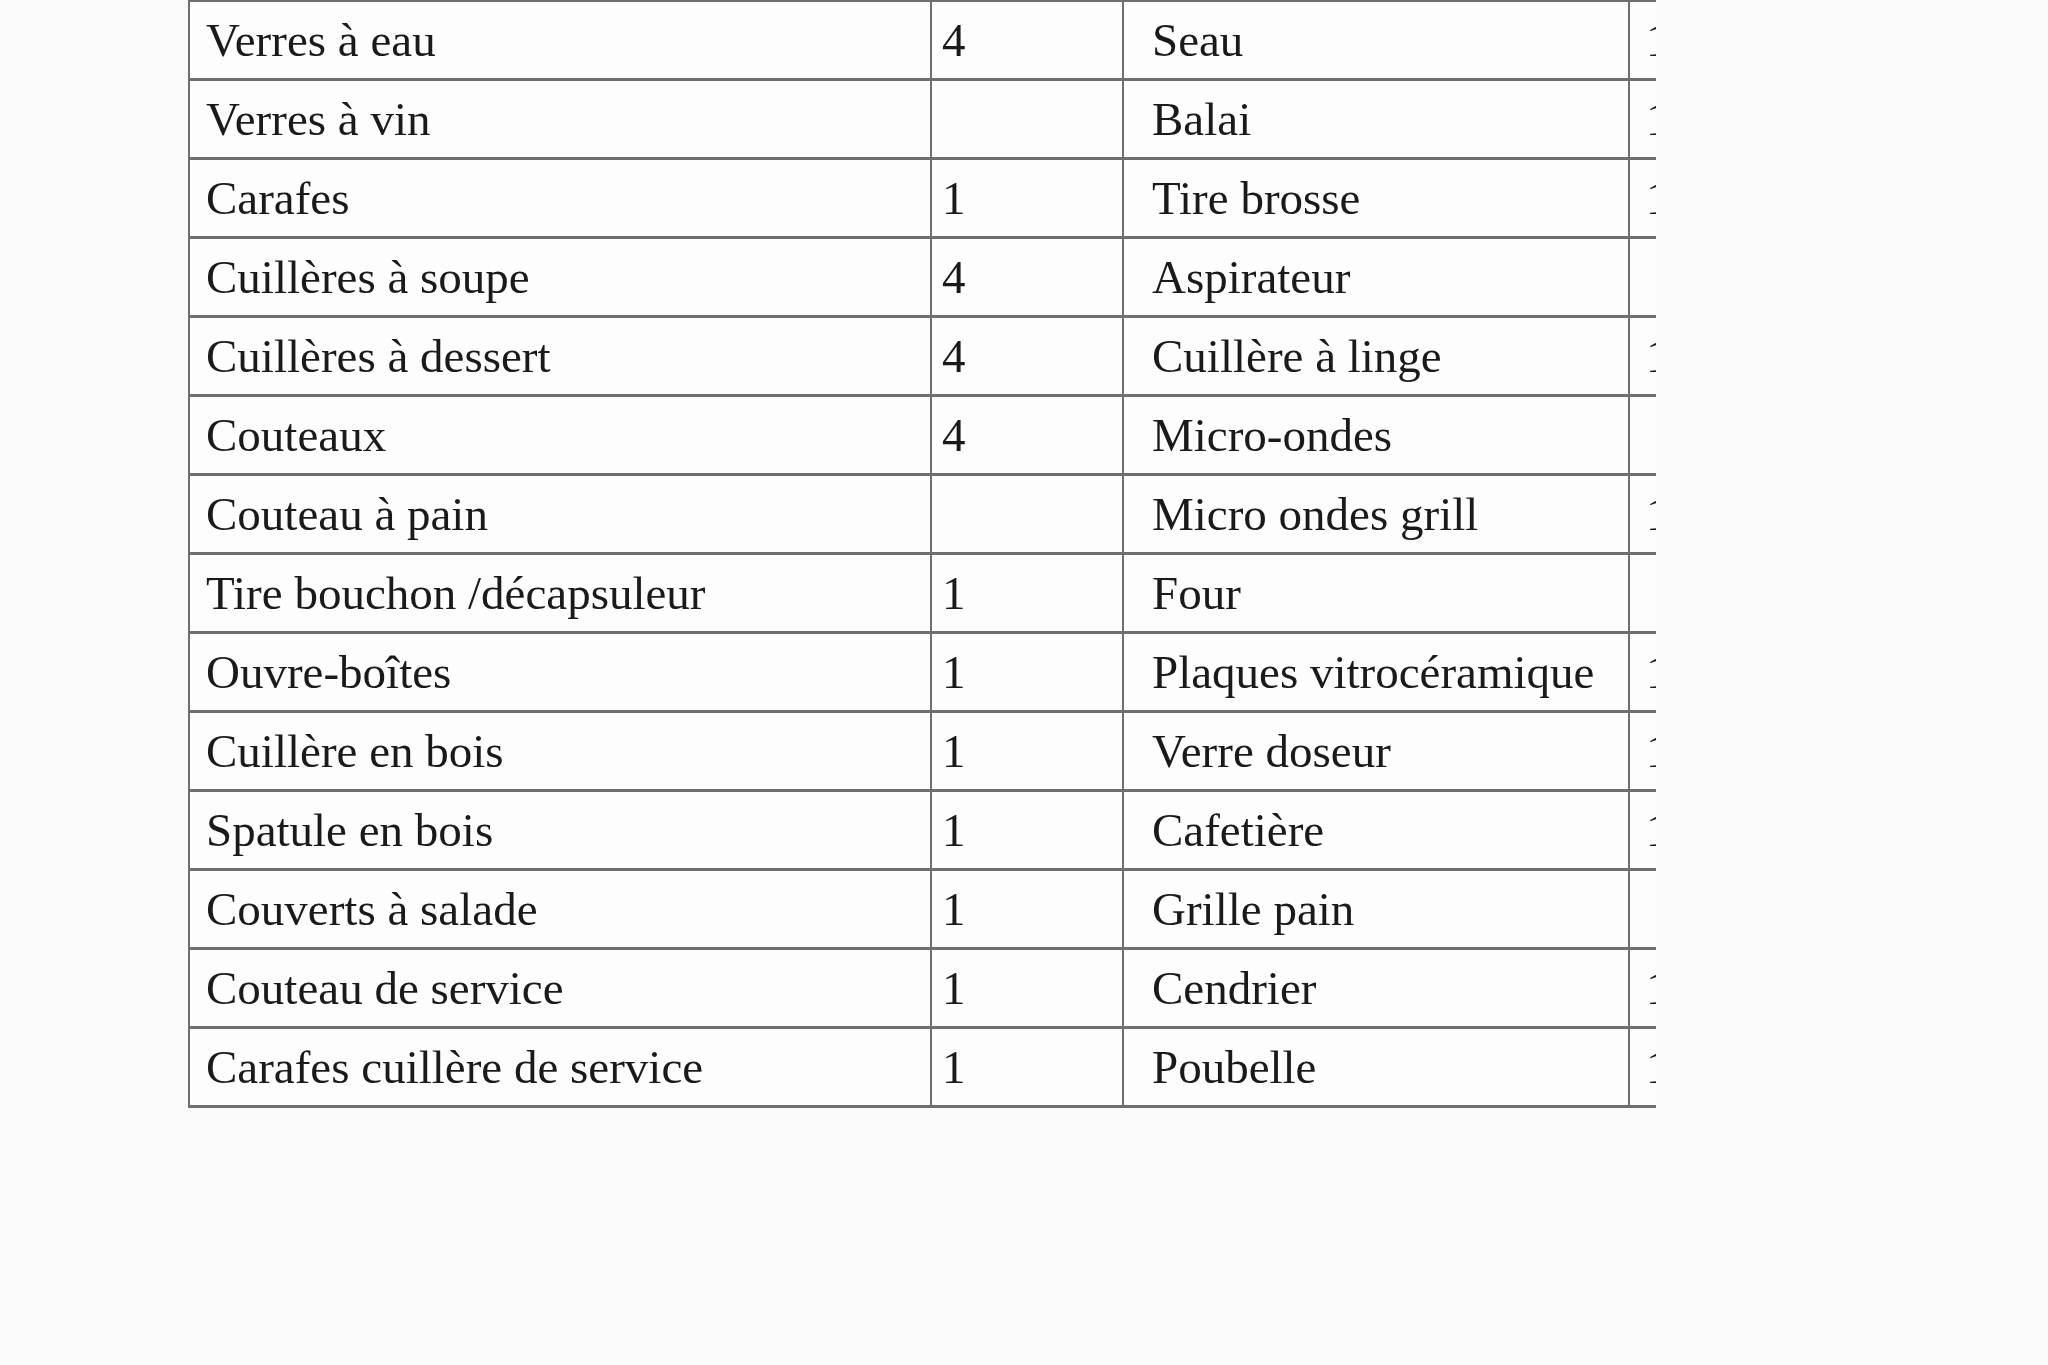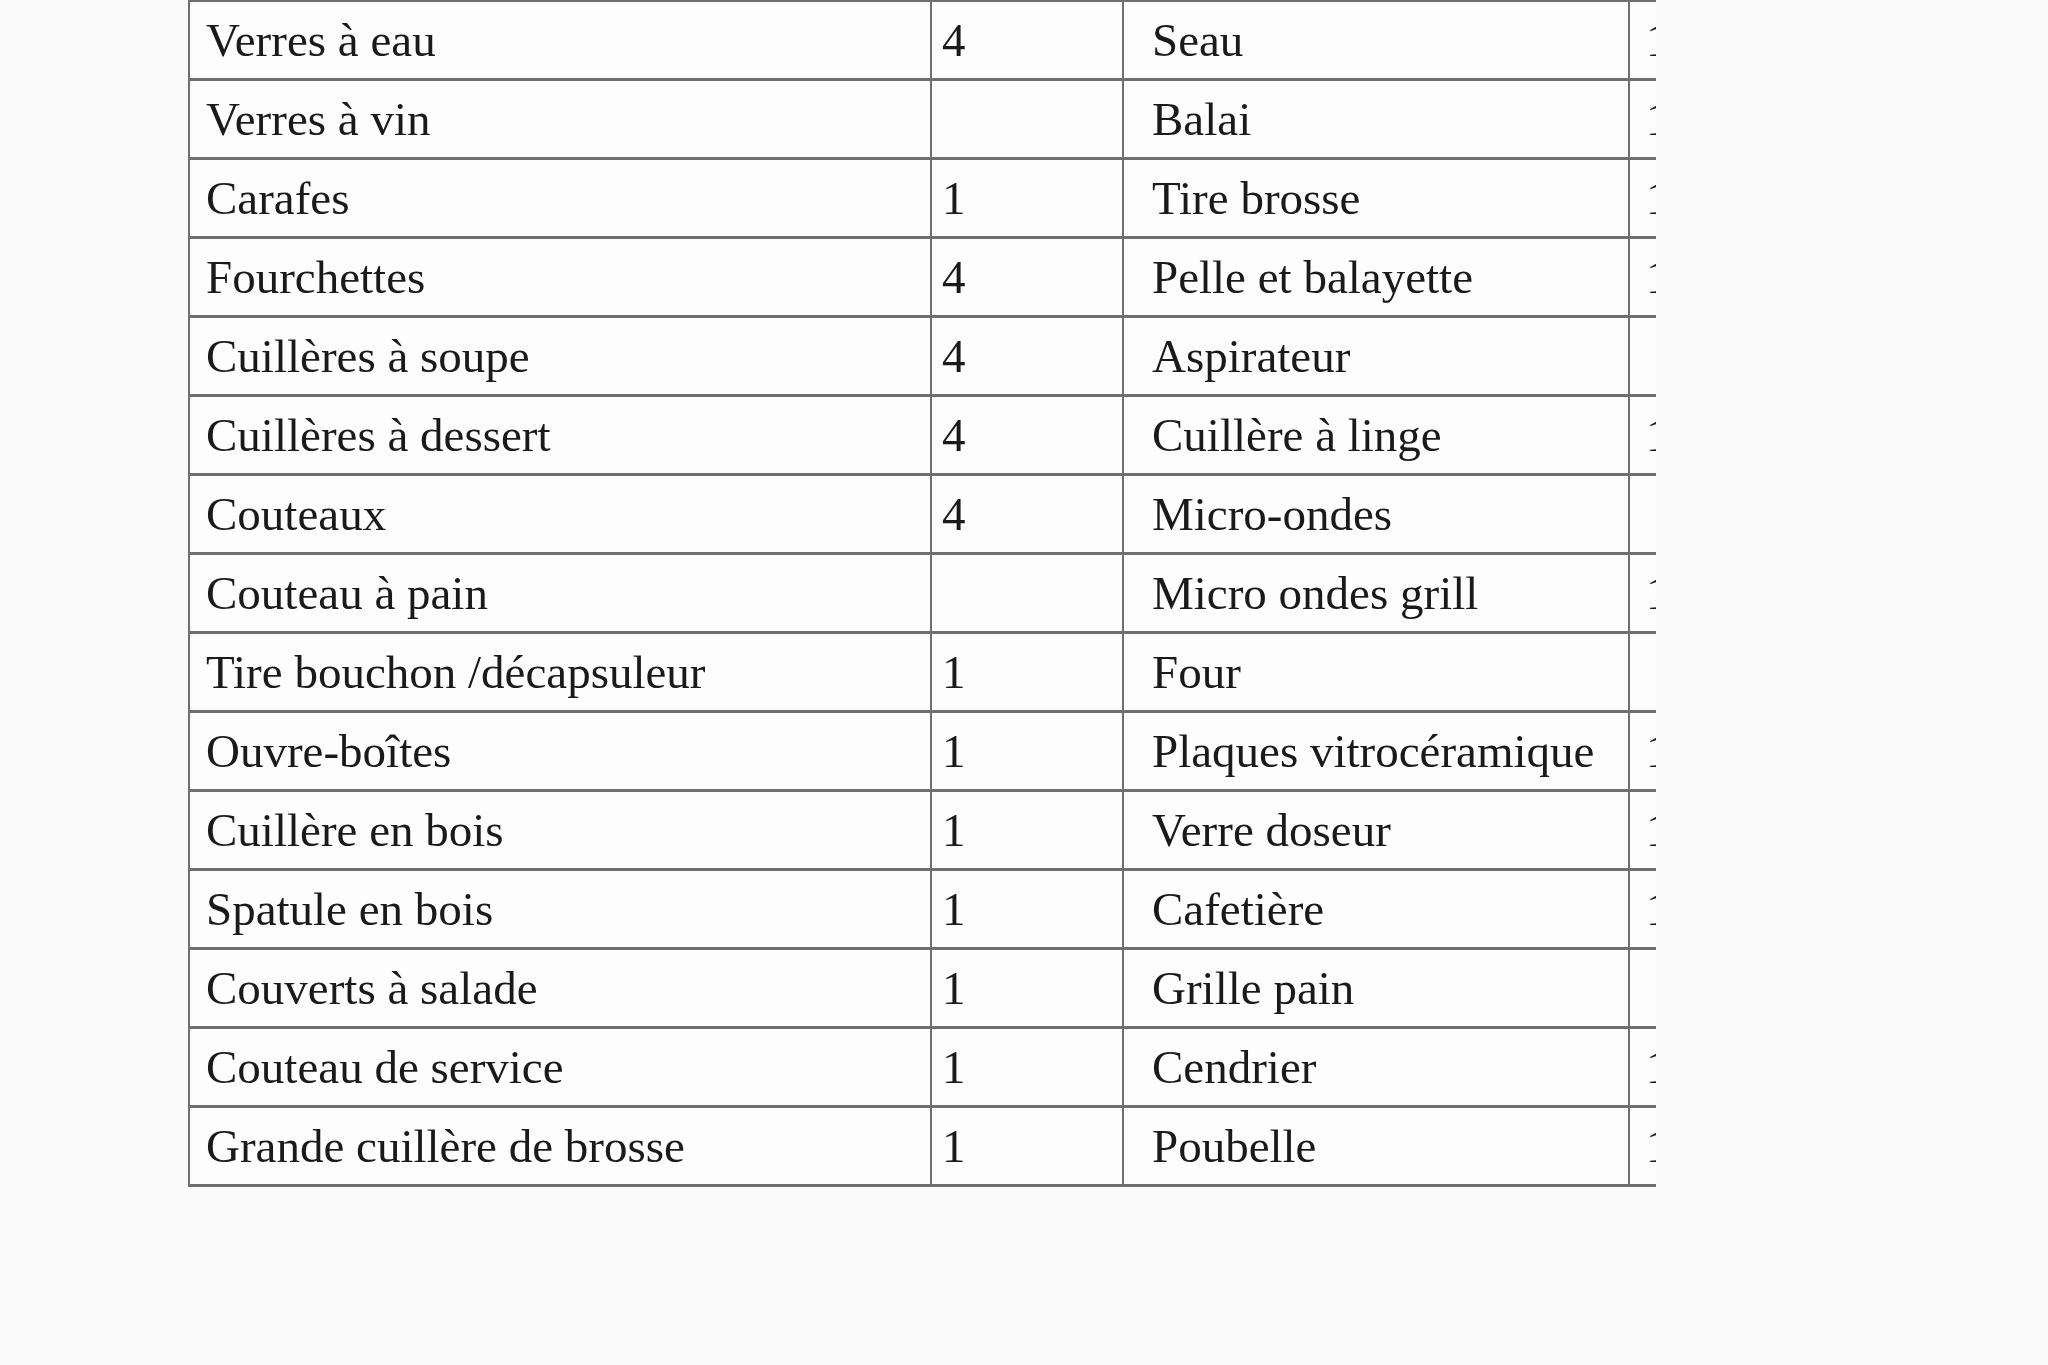--- a/index.html
+++ b/index.html
@@ -84,26 +84,20 @@
           <td>Balai</td>
           <td>1</td>
         </tr>
         <tr>
           <td>Carafes</td>
           <td>1</td>
           <td>Tire brosse</td>
           <td>1</td>
         </tr>
         <tr>
-          <td>Fourchettes</td>
-          <td>4</td>
-          <td>Pelle et balayette</td>
-          <td>1</td>
-        </tr>
-        <tr>
           <td>Cuillères à soupe</td>
           <td>4</td>
           <td>Aspirateur</td>
           <td></td>
         </tr>
         <tr>
           <td>Cuillères à dessert</td>
           <td>4</td>
           <td>Cuillère à linge</td>
           <td>1</td>
@@ -150,20 +144,20 @@
           <td>Grille pain</td>
           <td></td>
         </tr>
         <tr>
           <td>Couteau de service</td>
           <td>1</td>
           <td>Cendrier</td>
           <td>1</td>
         </tr>
         <tr>
-          <td>Grande cuillère de brosse</td>
+          <td>Carafes cuillère de service</td>
           <td>1</td>
           <td>Poubelle</td>
           <td>1</td>
         </tr>
       </tbody>
   </table>
 </div>
 
 </body></html>

